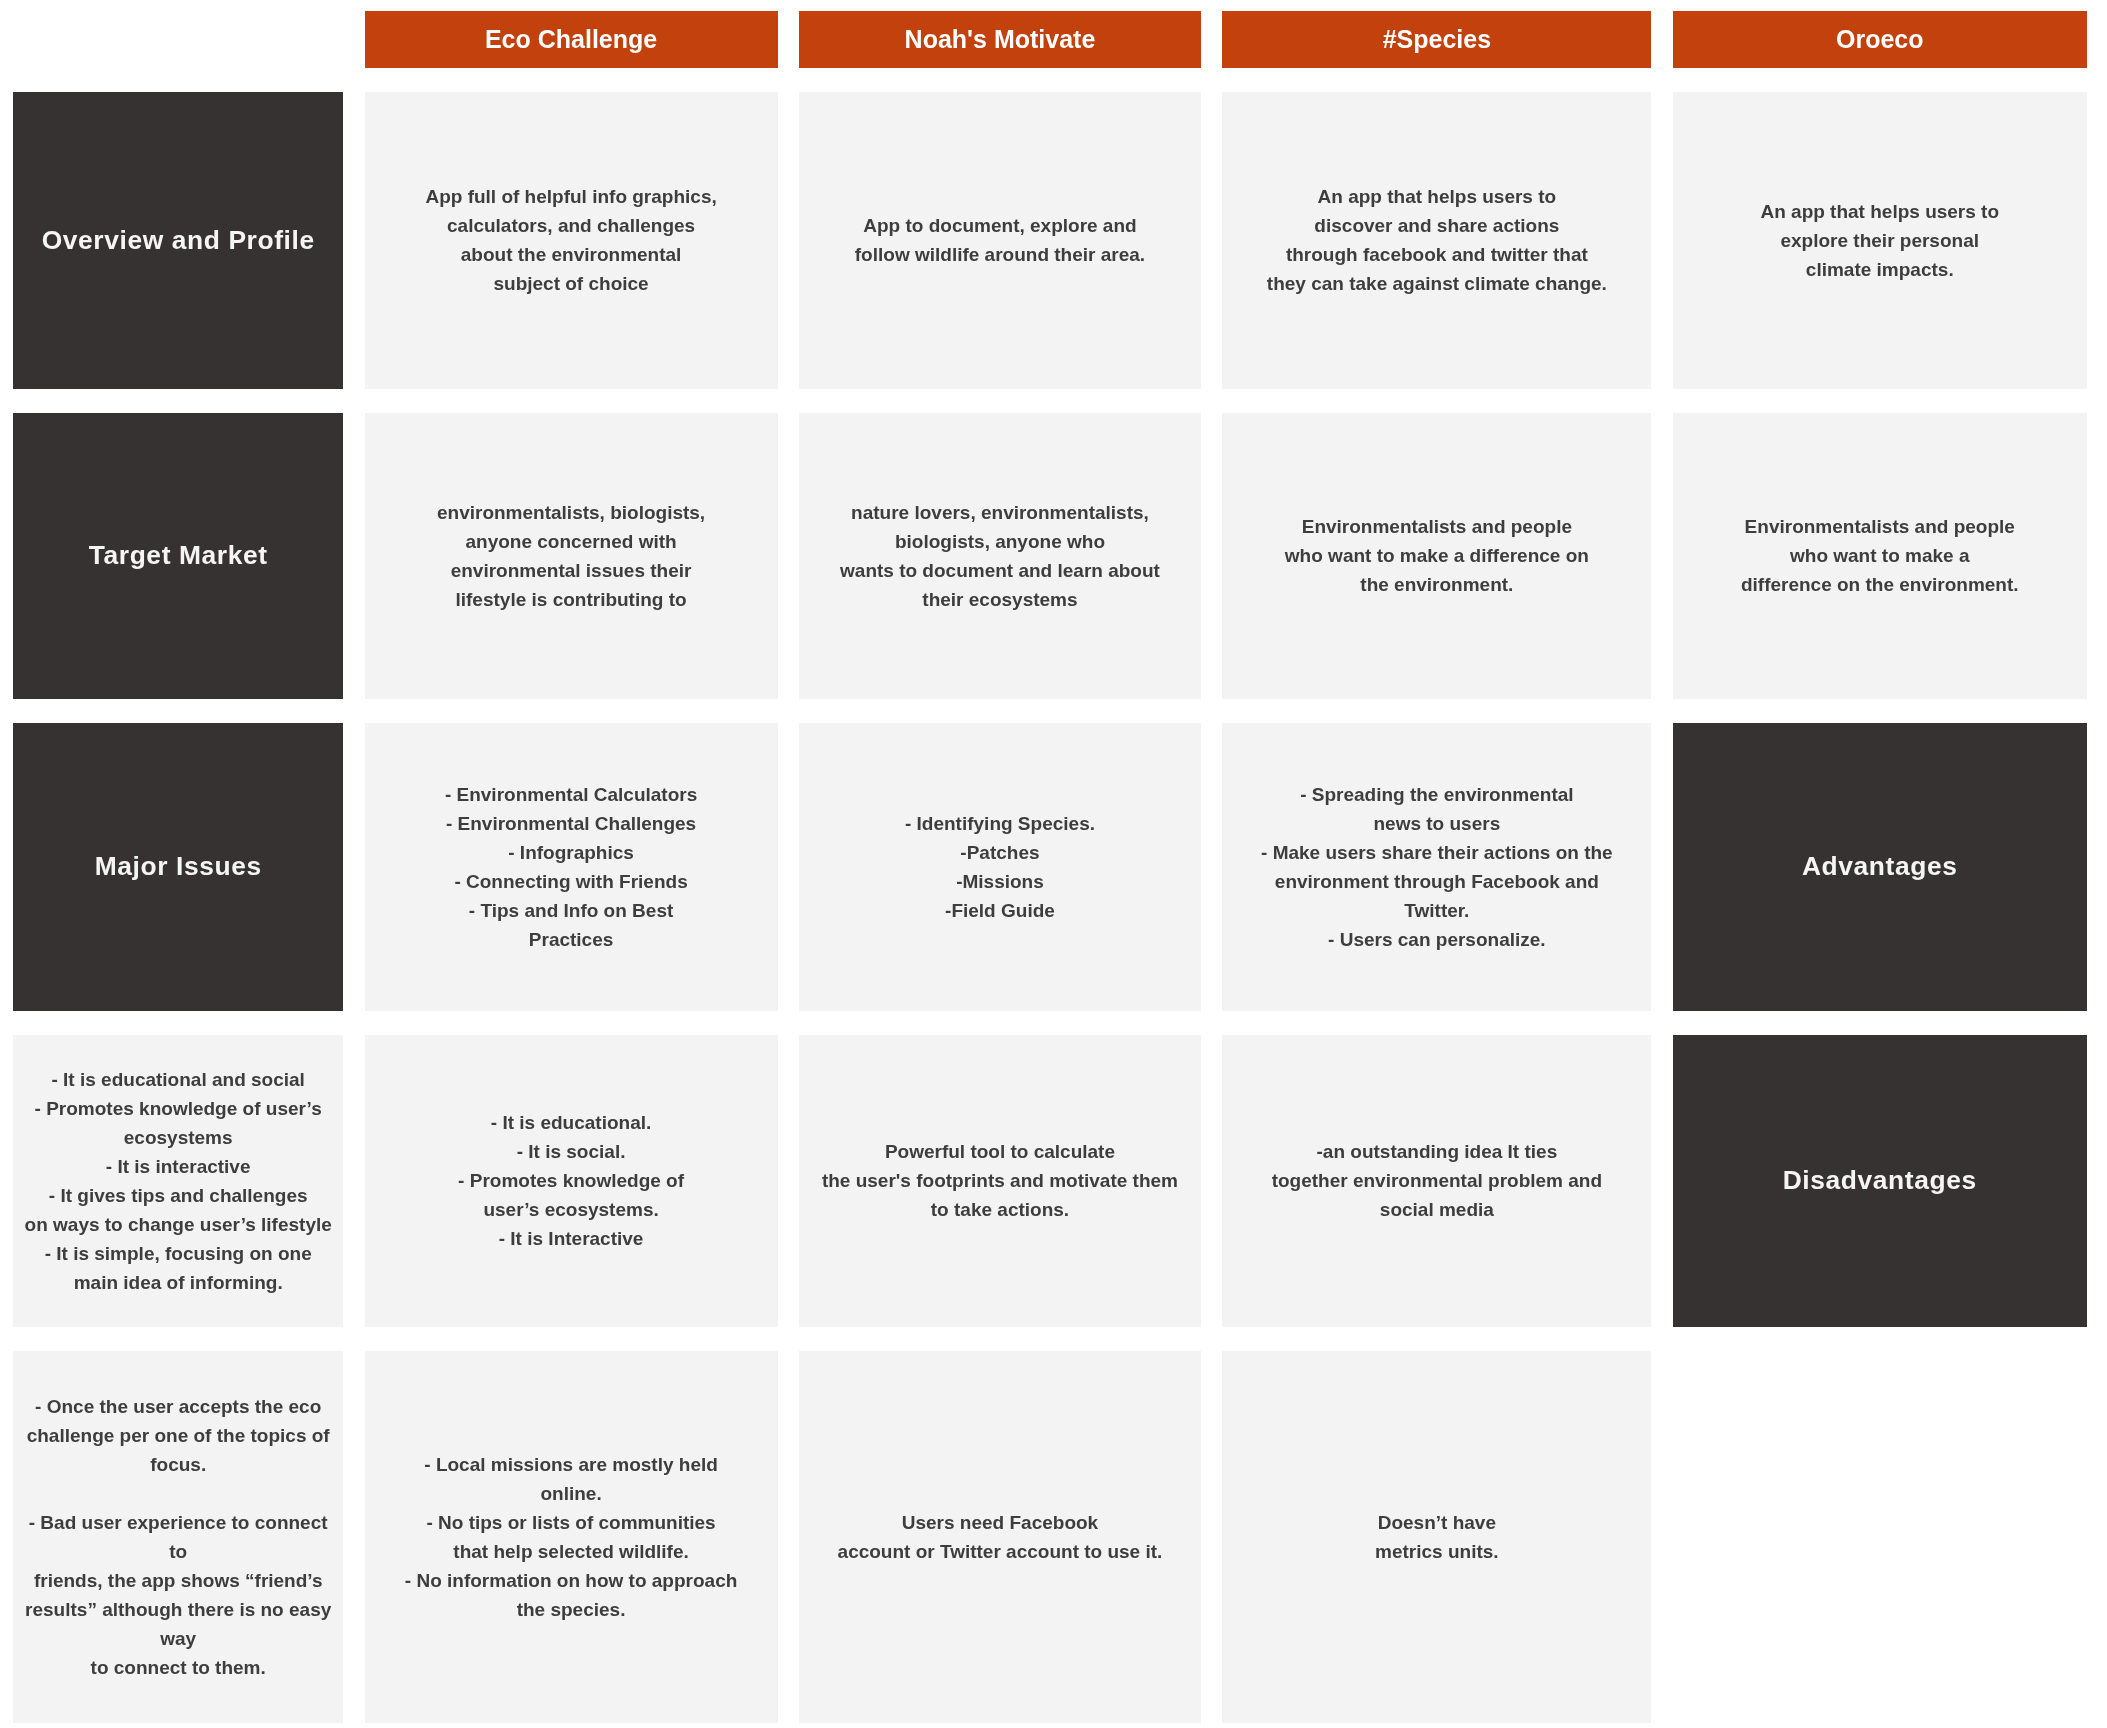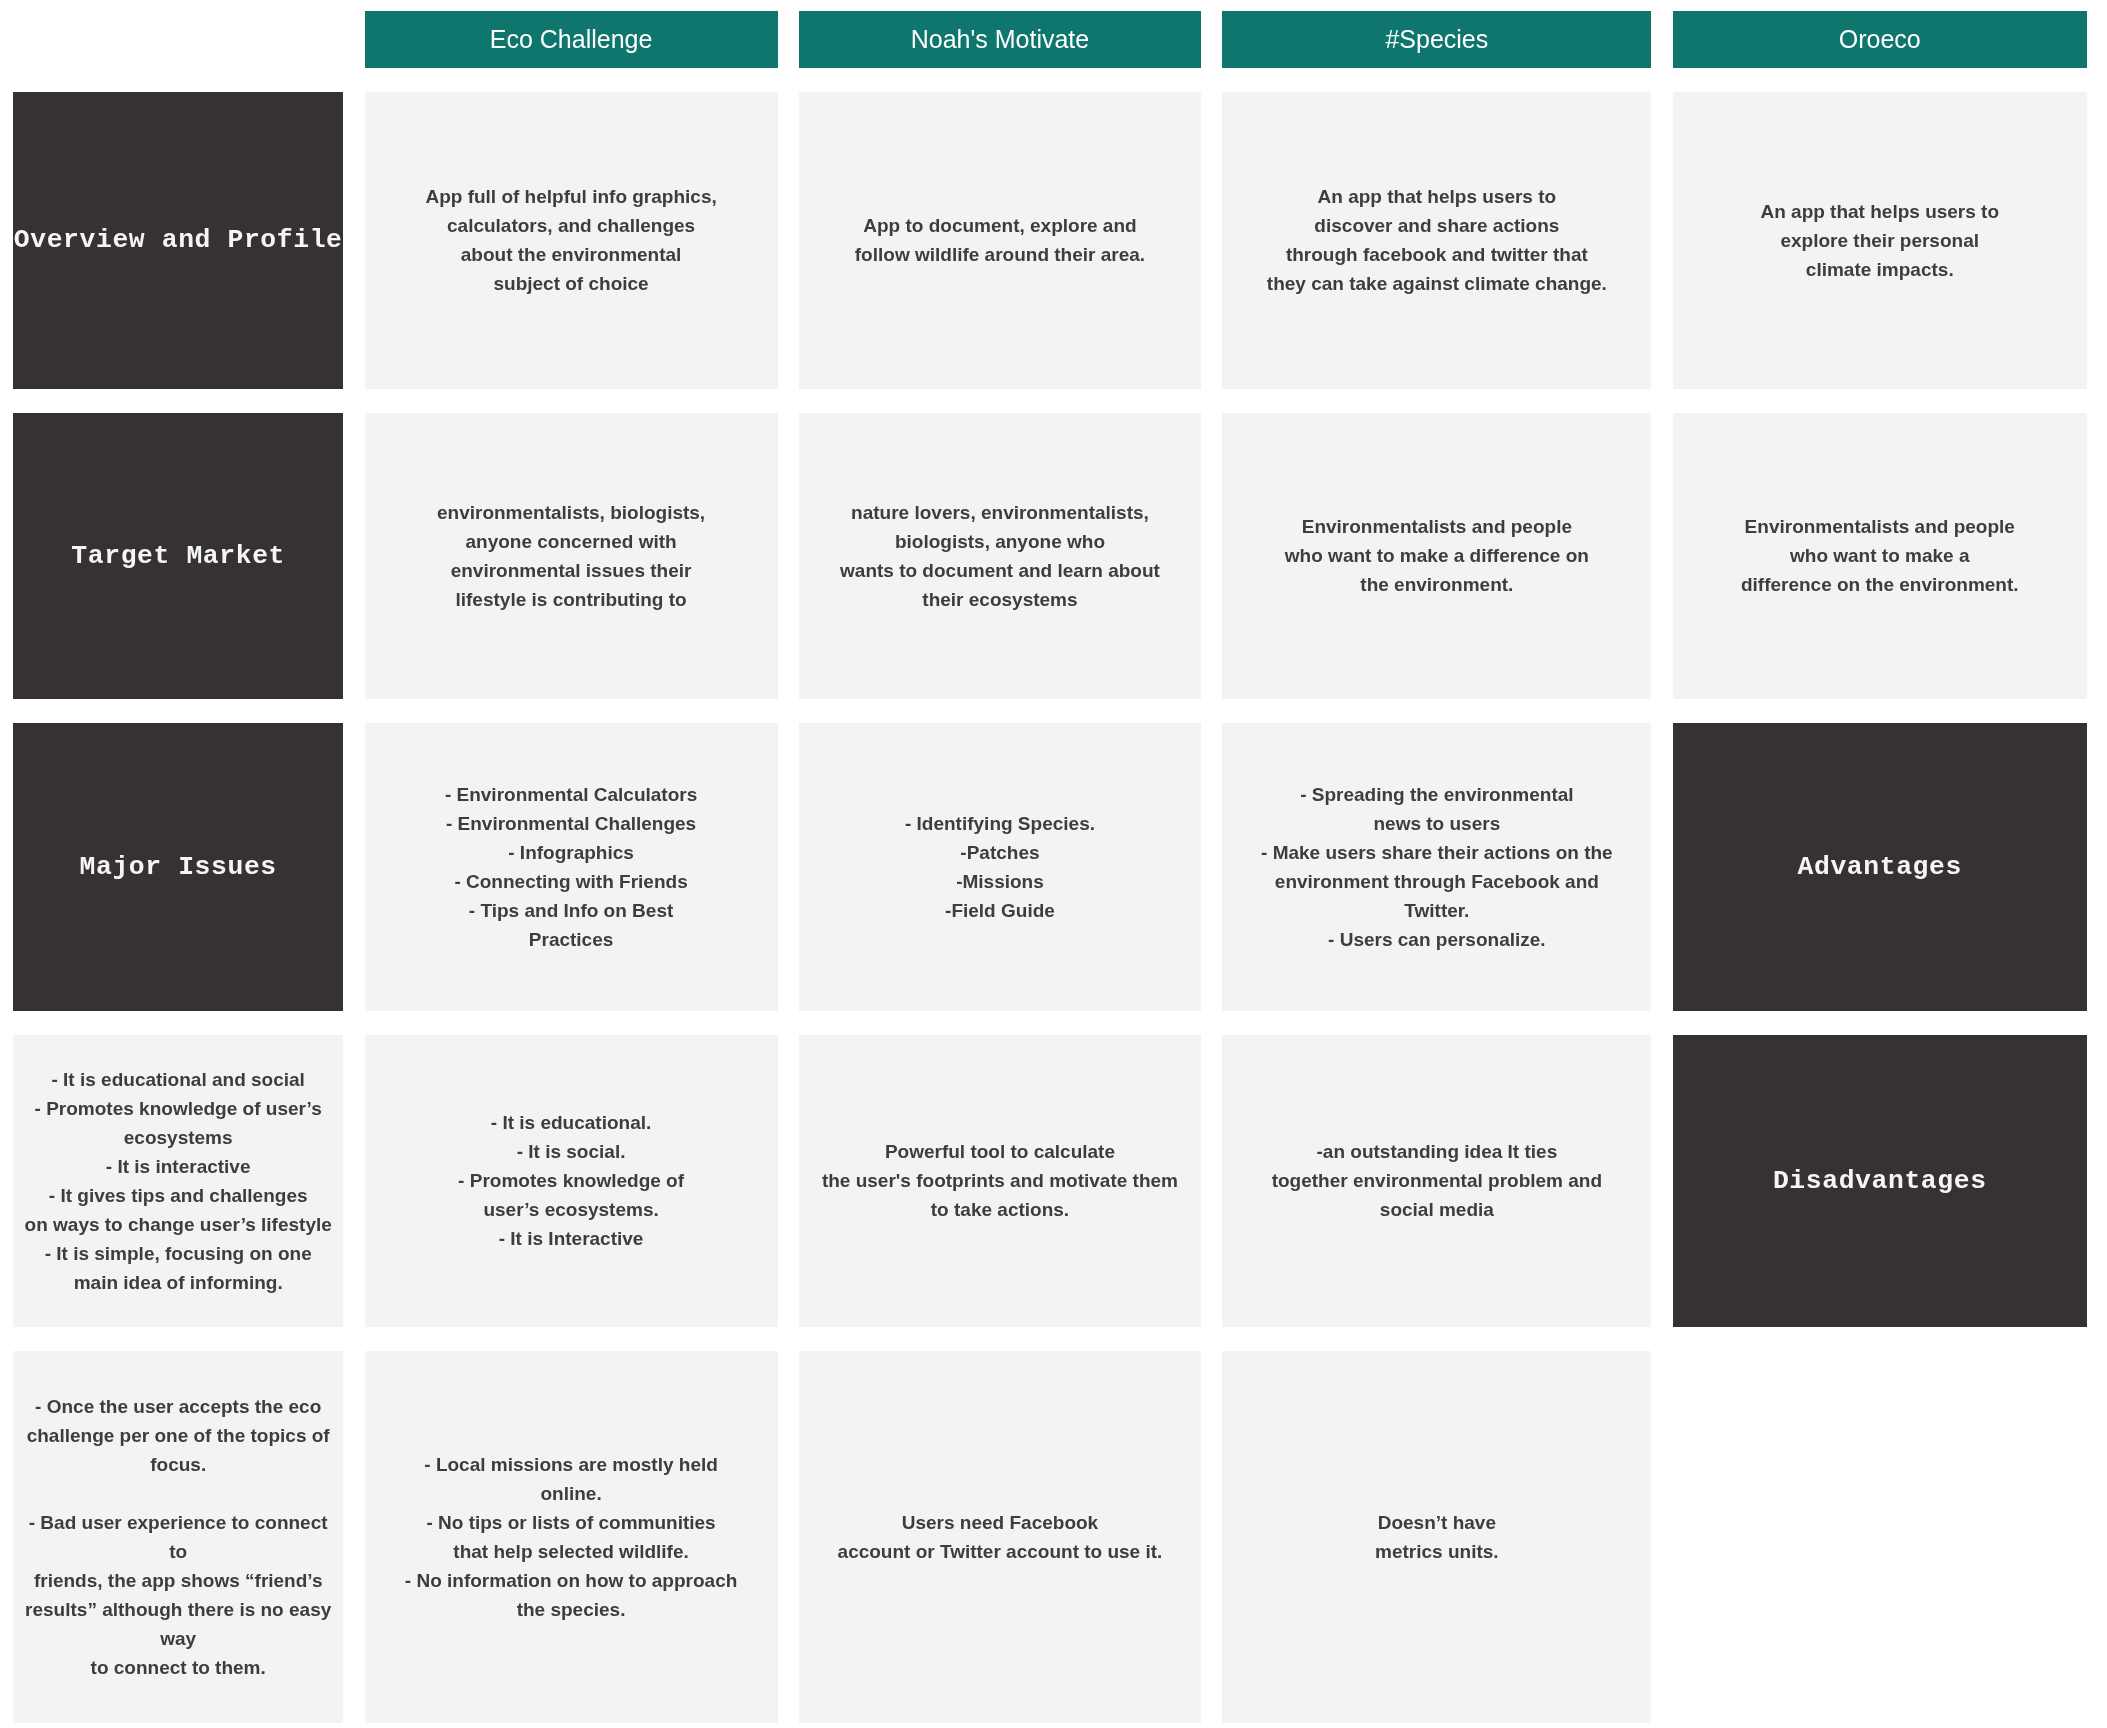--- a/index.html
+++ b/index.html
@@ -10,36 +10,35 @@
   .table {
     display:grid;
     grid-template-columns:330px 413px 402px 429px 414px;
     grid-template-rows:57px 297px 286px 288px 292px 372px;
     gap:24px 21.4px;
     padding:10.7px 21.4px 6.3px 13.2px;
     box-sizing:border-box;
   }
   .corner { background:#ffffff; }
   .hcell {
-    background:#0f766e;
+    background:#c2410c;
     color:#ffffff;
-    font-weight:normal;
+    font-weight:bold;
     font-size:25px;
     display:flex; align-items:center; justify-content:center;
     text-align:center;
   }
   .rlabel {
     background:#363232;
     color:#f5f5f5;
     font-weight:bold;
     font-size:26.4px;
     display:flex; align-items:center; justify-content:center;
     text-align:center;
     letter-spacing:0.6px;
-    font-family:Liberation Mono, monospace;
   }
   .cell {
     background:#f4f3f3;
     color:#3d3d3d;
     font-weight:bold;
     font-size:19px;
     line-height:29px;
     display:flex; align-items:center; justify-content:center;
     text-align:center;
     white-space:pre-line;

